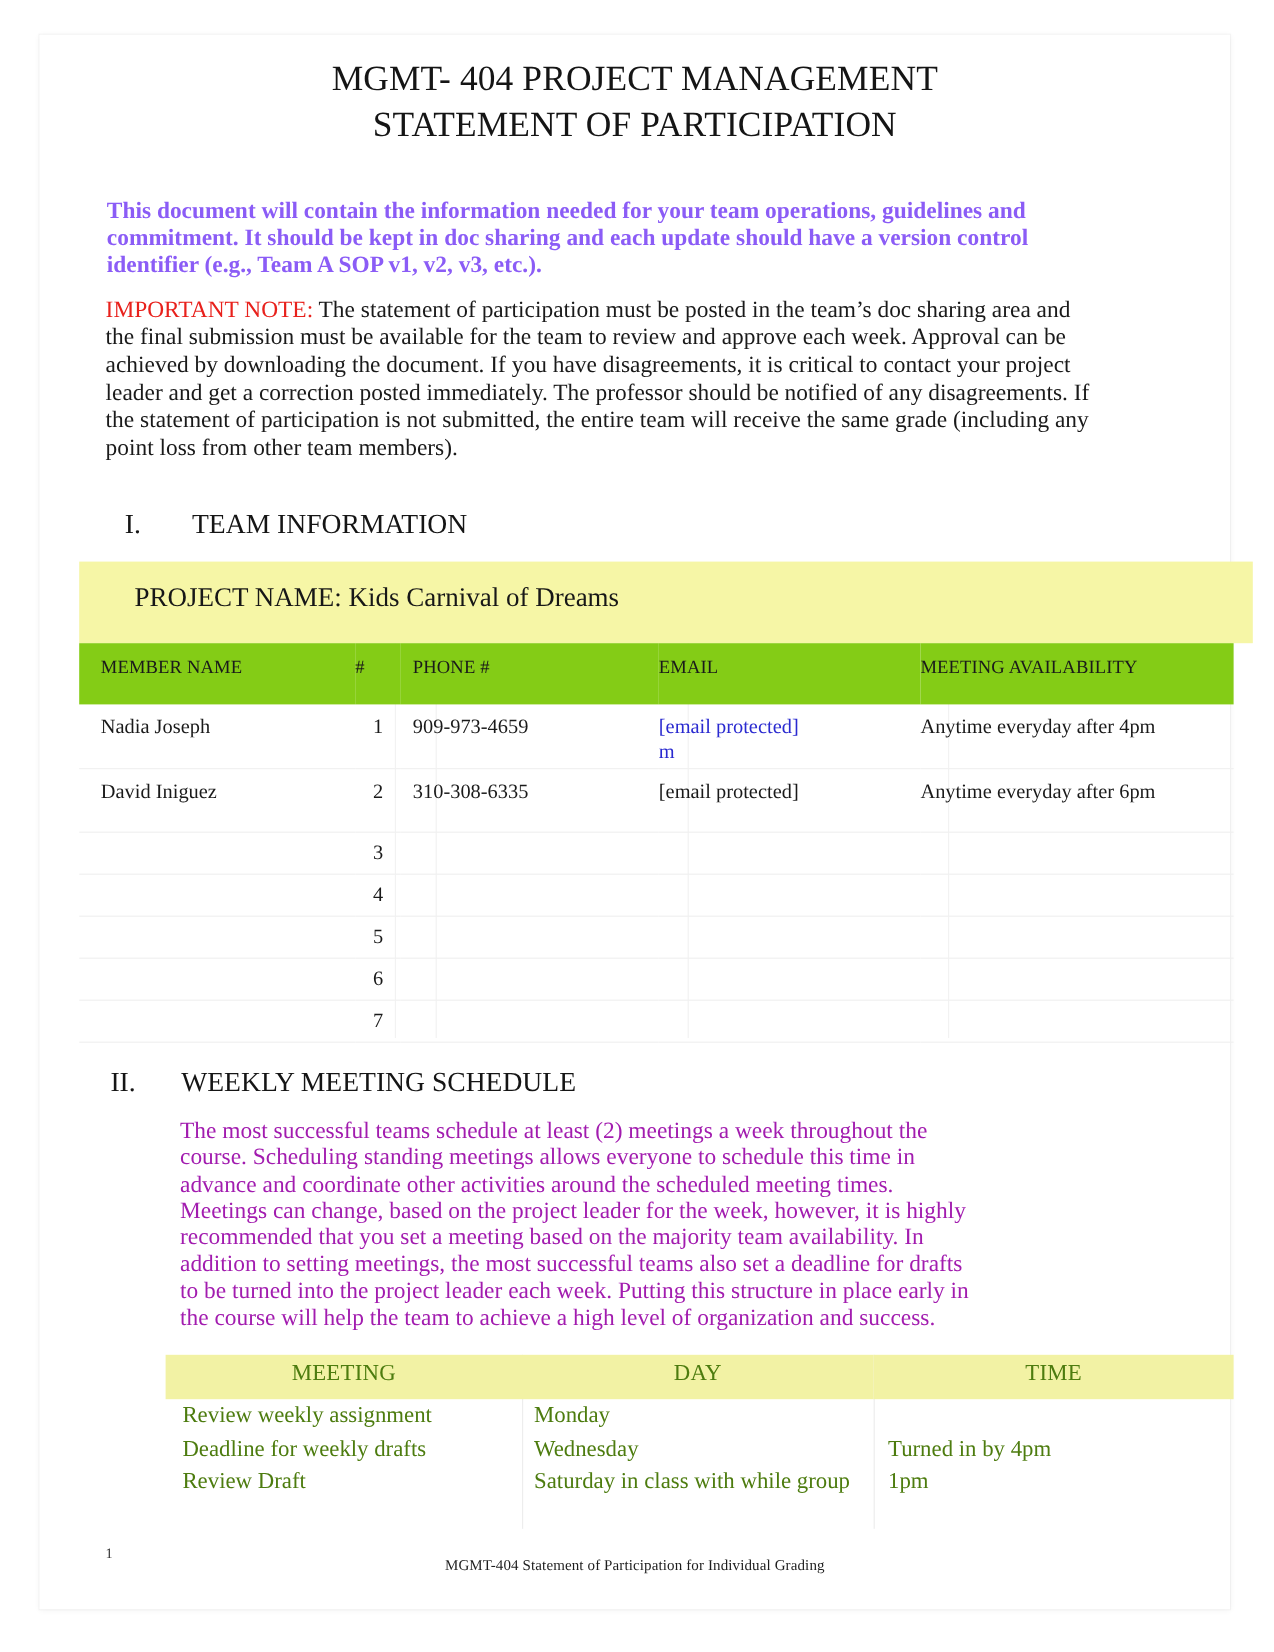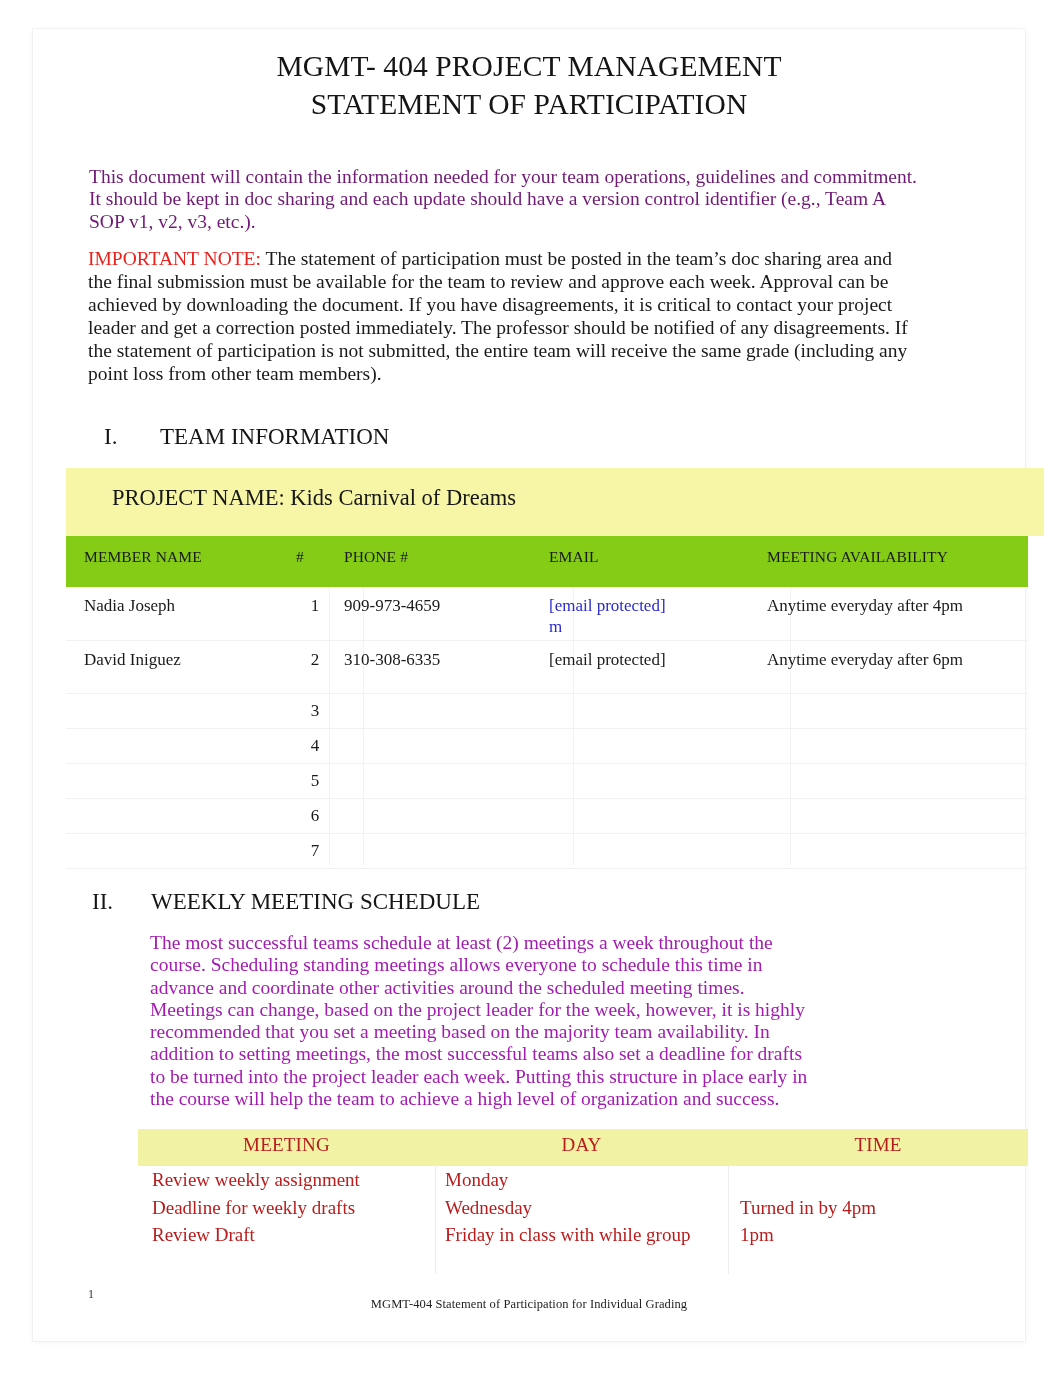--- a/index.html
+++ b/index.html
@@ -50,21 +50,22 @@
   .doc-title .line2 { display: block; }
 
   
   .intro {
     position: absolute;
     left: 56px;
     top: 137px;
     width: 828px;
     font-size: 19.5px;
     line-height: 22.3px;
-    color: #701a75;
+    color: #8b5cf6;
+    font-weight: bold;
   }
   .note {
     position: absolute;
     left: 55px;
     top: 219px;
     width: 832px;
     font-size: 19.5px;
     line-height: 22.9px;
     color: #1a1a1a;
   }
@@ -188,21 +189,21 @@
   }
 
   
   .meeting-table {
     position: absolute;
     left: 105px;
     top: 1100px;
     width: 890px;
     border-collapse: collapse;
     font-size: 19px;
-    color: #b91c1c;
+    color: #4d7c0f;
     table-layout: fixed;
   }
   .meeting-table th,
   .meeting-table td {
     padding: 0;
     font-weight: normal;
     vertical-align: top;
     text-align: left;
   }
   .meeting-table thead tr { background: #f2f2a4; }
@@ -393,21 +394,21 @@
         <td class="m-day">Monday</td>
         <td class="m-time"></td>
       </tr>
       <tr>
         <td class="m-meeting">Deadline for weekly drafts</td>
         <td class="m-day">Wednesday</td>
         <td class="m-time">Turned in by 4pm</td>
       </tr>
       <tr>
         <td class="m-meeting">Review Draft</td>
-        <td class="m-day">Friday in class with while group</td>
+        <td class="m-day">Saturday in class with while group</td>
         <td class="m-time">1pm</td>
       </tr>
       <tr class="spacer-row">
         <td></td>
         <td></td>
         <td></td>
       </tr>
     </tbody>
   </table>
 

